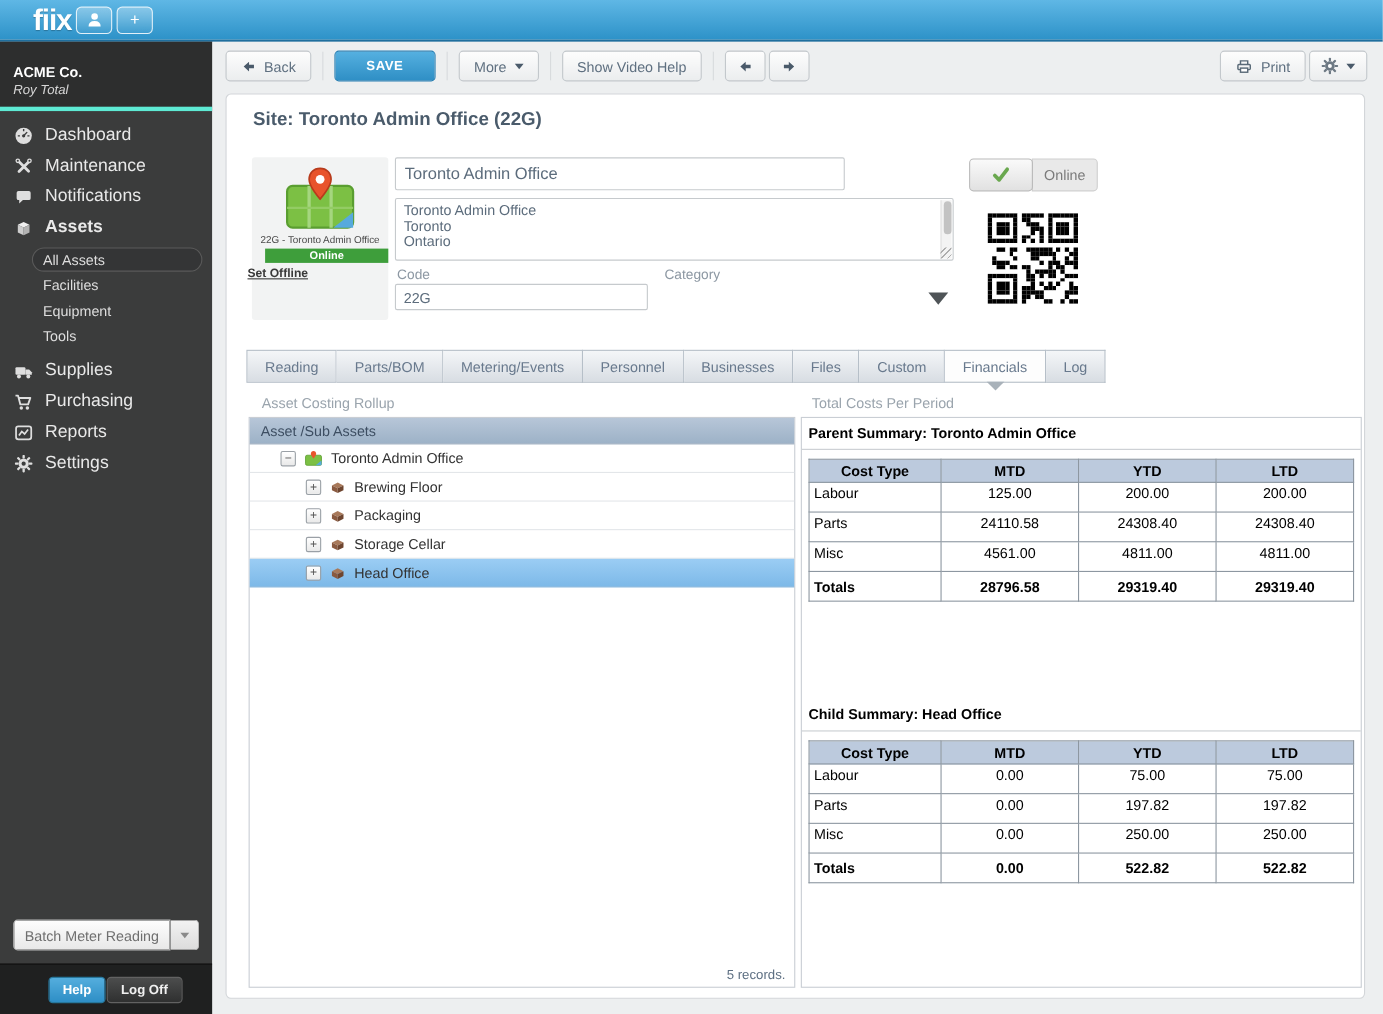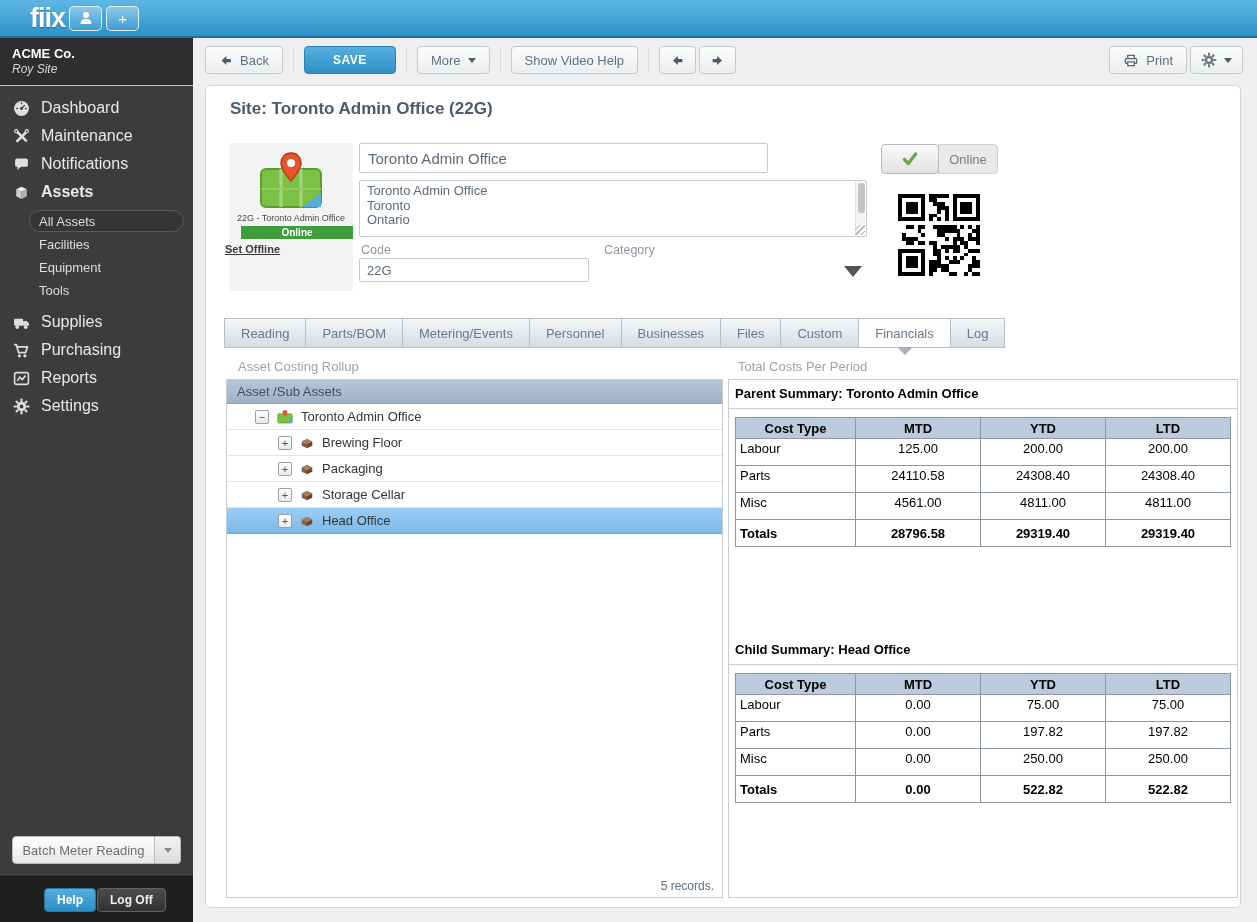--- a/index.html
+++ b/index.html
@@ -12,21 +12,21 @@
     display:flex; align-items:center; }
   .logo { color:#fff; font-weight:bold; font-size:27px; letter-spacing:-1px;
     margin-left:30px; text-shadow:0 1px 1px rgba(0,0,0,.25); }
   .tb-btn { width:33px; height:25px; margin-left:4px; border:1px solid rgba(255,255,255,.8);
     border-radius:5px; background:linear-gradient(rgba(255,255,255,.3),rgba(255,255,255,.05));
     display:flex; align-items:center; justify-content:center; color:#fff; font-size:15px; cursor:pointer; }
   .tb-btn:first-of-type { margin-left:44px; }
 
   
   .sidebar { position:absolute; left:0; top:38px; width:193px; bottom:0; background:#3b3c3c; }
-  .side-head { background:#2d2e2e; padding:8px 12px 9px; border-bottom:1px solid #5eead4; }
+  .side-head { background:#2d2e2e; padding:20px 12px 9px; border-bottom:4px solid #5eead4; }
   .side-company { color:#fff; font-weight:bold; font-size:13px; }
   .side-user { color:#d6d6d6; font-style:italic; font-size:12px; margin-top:1px; }
   .side-item { display:flex; align-items:center; height:28px; padding-left:13px;
     color:#e9e9e9; font-size:16px; cursor:pointer; }
   .side-item svg { margin-right:11px; flex:none; }
   .side-item.bold { font-weight:bold; }
   .side-sub { margin:0 9px 1px 29px; height:22px; display:flex; align-items:center;
     padding:0 9px; color:#dedede; font-size:13px; border-radius:12px; border:1px solid transparent; cursor:pointer; }
   .side-sub.selected { background:#343536; border-color:#5a5a5a; }
   .side-menu { padding-top:8px; }
@@ -141,21 +141,21 @@
     </svg>
   </div>
   <div class="tb-btn">
     <span>+</span>
   </div>
 </div>
 
 <div class="sidebar">
   <div class="side-head">
     <div class="side-company">ACME Co.</div>
-    <div class="side-user">Roy Site</div>
+    <div class="side-user">Roy Total</div>
   </div>
   <div class="side-menu">
     <div class="side-item">
       <svg width="17" height="17" viewBox="0 0 16 16">
         <circle cx="8" cy="8" r="7" fill="#dedede"></circle>
         <g stroke="#3b3c3c" stroke-width="1.2">
             <line x1="8" y1="2.2" x2="8" y2="4"></line>
             <line x1="3" y1="8" x2="4.8" y2="8"></line>
             <line x1="13" y1="8" x2="11.2" y2="8"></line>
             <line x1="8" y1="8" x2="11" y2="4.8"></line>

